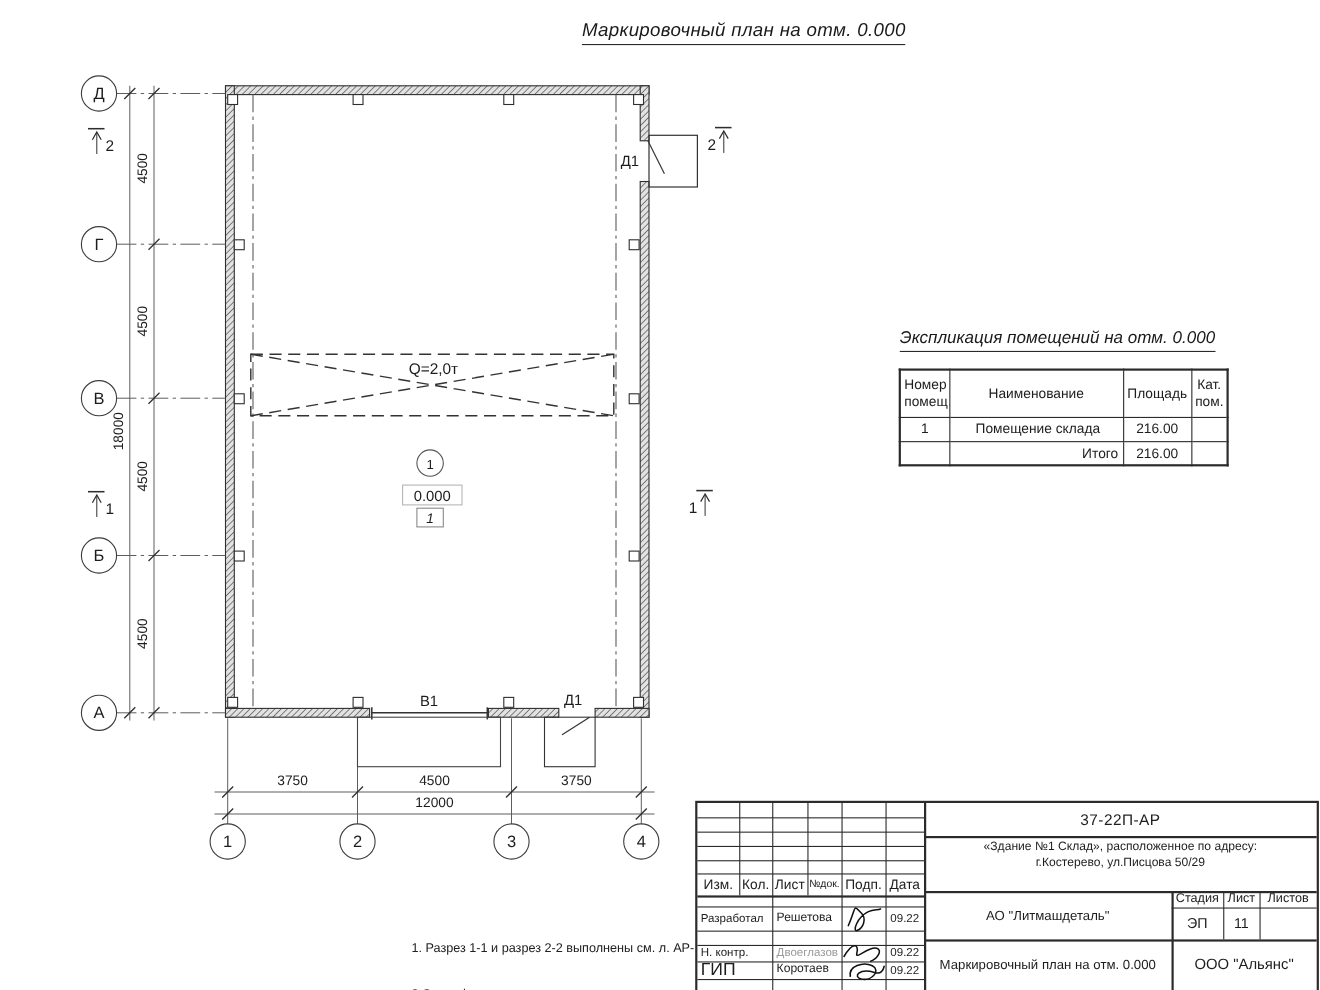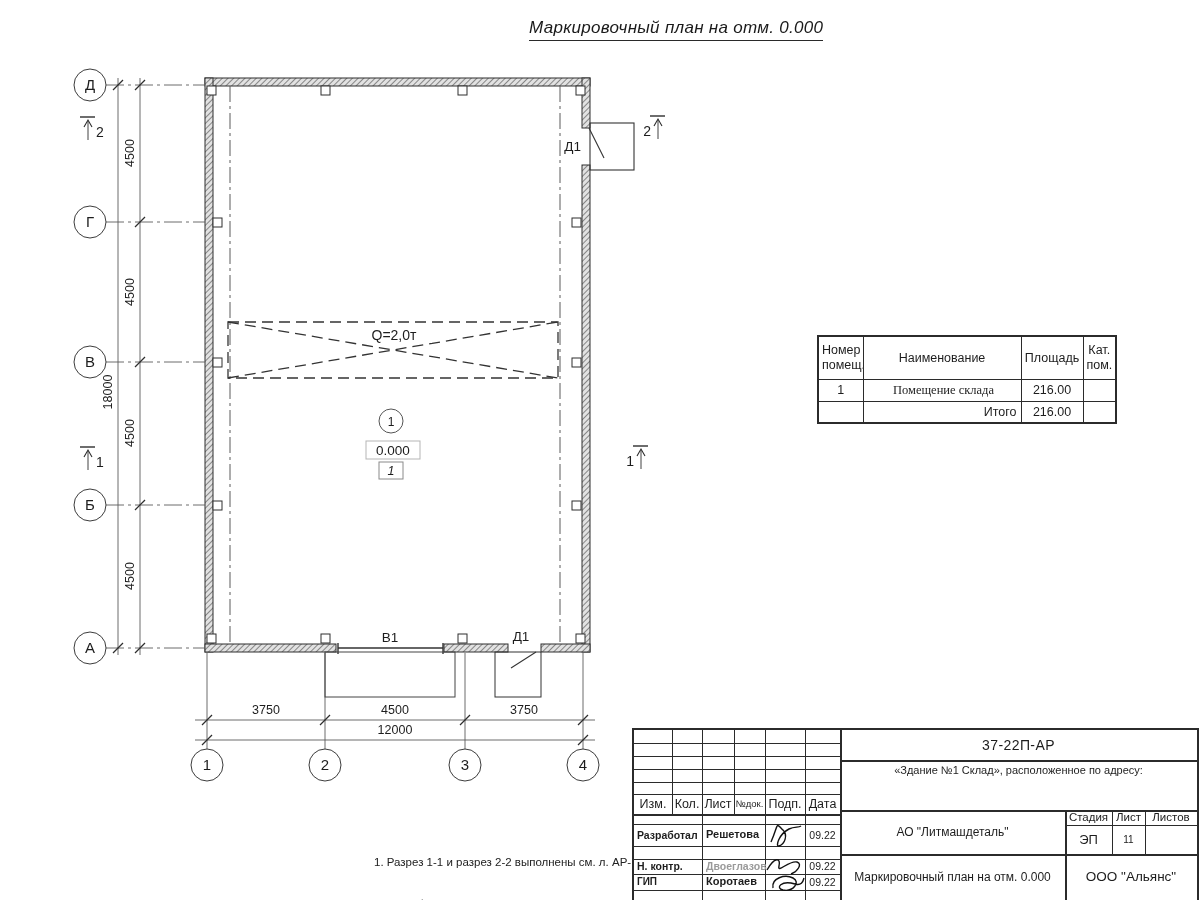--- a/index.html
+++ b/index.html
@@ -10,30 +10,30 @@
               border-bottom:1.3px solid #2a2a2a;padding-bottom:2px;white-space:nowrap;}
   .expl-title{font-style:italic;font-size:15.5px;color:#1a1a1a;border-bottom:1.3px solid #2a2a2a;
               padding-bottom:2px;white-space:nowrap;}
   
   table.expl{border-collapse:collapse;table-layout:fixed;background:#fff;}
   table.expl td,table.expl th{border:1px solid #2b2b2b;font-weight:normal;font-size:12.5px;
               text-align:center;vertical-align:middle;padding:0 3px;overflow:hidden;}
   table.expl{border:2px solid #2b2b2b;}
   table.expl .hdr{height:43px;font-size:13px;line-height:1.15;}
   table.expl .row{height:22px;font-size:13px;}
-  .cell-left{text-align:left;padding-left:6px !important;font-family:Liberation Serif, serif;}
+  .cell-left{text-align:left;padding-left:6px !important;}
   .cell-right{text-align:right !important;padding-right:4px !important;}
   
   .notes{font-size:11.5px;line-height:1.22;color:#222;white-space:pre;}
   
   .tb{border:2px solid #2b2b2b;background:#fff;}
   .tb-line{position:absolute;background:#2b2b2b;}
   .tb-text{position:absolute;display:flex;align-items:center;justify-content:center;
            text-align:center;line-height:1.2;color:#1d1d1d;}
-  .tb-left{justify-content:flex-start;text-align:center;font-weight:bold;}
+  .tb-left{justify-content:flex-start;text-align:center;}
   .gray{color:#9a9a9a;}
 </style>
 </head>
 <body>
 
 <div id="canvas">
 
   <div class="abs main-title" style="left:529px;top:18px;">Маркировочный план на отм. 0.000</div>
 
   <svg class="abs" style="left:0;top:0;" width="1200" height="900" viewBox="0 0 1200 900">
@@ -205,20 +205,21 @@
     </g>
     <text x="651" y="136" font-size="14" text-anchor="end" fill="#1d1d1d">2</text>
     <g stroke="#2e2e2e" fill="none">
       <line x1="633" y1="446" x2="648" y2="446" stroke-width="1.4"></line>
       <line x1="641" y1="450" x2="641" y2="469" stroke-width="0.9"></line>
       <polyline points="637,456 641,449 645,456" stroke-width="1.1"></polyline>
     </g>
     <text x="634" y="466" font-size="14" text-anchor="end" fill="#1d1d1d">1</text>
   </svg>
 
+  <div class="abs expl-title" style="left:818px;top:299px;">Экспликация помещений на отм. 0.000</div>
 
   <table class="abs expl" style="left:817px;top:335px;width:298px;">
     <colgroup>
         <col style="width:45px">
         <col style="width:158px">
         <col style="width:62px">
         <col style="width:33px">
       </colgroup>
     <tbody>
         <tr class="hdr">
@@ -285,40 +286,41 @@
     <div class="tb-text" style="left:171px;top:64px;width:35px;height:20px;font-size:12.5px;">Дата</div>
 
     <div class="tb-text tb-left" style="left:3px;top:94px;width:64px;height:22px;font-size:10.5px;">Разработал</div>
     <div class="tb-text tb-left" style="left:72px;top:94px;width:58px;height:22px;font-size:11px;">Решетова</div>
     <div class="tb-text" style="left:171px;top:94px;width:35px;height:22px;font-size:10.5px;">09.22</div>
 
     <div class="tb-text tb-left" style="left:3px;top:129px;width:64px;height:15px;font-size:10.5px;">Н. контр.</div>
     <div class="tb-text tb-left gray" style="left:72px;top:129px;width:58px;height:15px;font-size:10.5px;">Двоеглазов</div>
     <div class="tb-text" style="left:171px;top:129px;width:35px;height:15px;font-size:10.5px;">09.22</div>
 
-    <div class="tb-text tb-left" style="left:3px;top:144px;width:64px;height:16px;font-size:10px;">ГИП</div>
+    <div class="tb-text tb-left" style="left:3px;top:144px;width:64px;height:16px;font-size:16px;">ГИП</div>
     <div class="tb-text tb-left" style="left:72px;top:144px;width:58px;height:16px;font-size:11px;">Коротаев</div>
     <div class="tb-text" style="left:171px;top:144px;width:35px;height:16px;font-size:10.5px;">09.22</div>
 
     <svg class="abs" style="left:131px;top:86px;" width="40" height="34">
       <path d="M6 26 C 14 8, 10 6, 18 14 C 23 19, 20 28, 14 30 C 10 31, 14 18, 24 13 C 30 10, 33 12, 36 10" fill="none" stroke="#111" stroke-width="1.4"></path>
     </svg>
     <svg class="abs" style="left:129px;top:124px;" width="44" height="42">
       <path d="M4 16 C 12 2, 18 4, 16 12 C 14 20, 26 6, 34 8 C 40 10, 34 18, 28 20" fill="none" stroke="#111" stroke-width="1.4"></path>
       <path d="M10 34 C 8 24, 22 20, 30 24 C 38 28, 30 38, 20 36 C 12 34, 18 26, 32 30 C 38 32, 40 28, 41 24" fill="none" stroke="#111" stroke-width="1.4"></path>
     </svg>
 
     <div class="tb-text" style="left:206px;top:0;width:357px;height:30px;font-size:14px;letter-spacing:.4px;">37-22П-АР</div>
     <div class="abs" style="left:206px;top:33px;width:357px;text-align:center;font-size:11px;line-height:1.28;">
       <div>«Здание №1 Склад», расположенное по адресу:</div>
+      <div>г.Костерево, ул.Писцова 50/29</div>
     </div>
     <div class="tb-text" style="left:206px;top:80px;width:225px;height:44px;font-size:12px;">АО "Литмашдеталь"</div>
     <div class="tb-text" style="left:431px;top:80px;width:47px;height:15px;font-size:11.5px;">Стадия</div>
     <div class="tb-text" style="left:478px;top:80px;width:33px;height:15px;font-size:11.5px;">Лист</div>
     <div class="tb-text" style="left:511px;top:80px;width:52px;height:15px;font-size:11.5px;">Листов</div>
     <div class="tb-text" style="left:431px;top:95px;width:47px;height:29px;font-size:13px;">ЭП</div>
-    <div class="tb-text" style="left:478px;top:95px;width:33px;height:29px;font-size:10px;">11</div>
+    <div class="tb-text" style="left:478px;top:95px;width:33px;height:29px;font-size:13px;">11</div>
     <div class="tb-text" style="left:511px;top:95px;width:52px;height:29px;font-size:13px;padding-left:44px;">14</div>
     <div class="tb-text" style="left:206px;top:124px;width:225px;height:46px;font-size:12px;">Маркировочный план на отм. 0.000</div>
     <div class="tb-text" style="left:431px;top:124px;width:132px;height:46px;font-size:13.5px;">ООО "Альянс"</div>
   </div>
 
 </div>
 
 </body></html>

